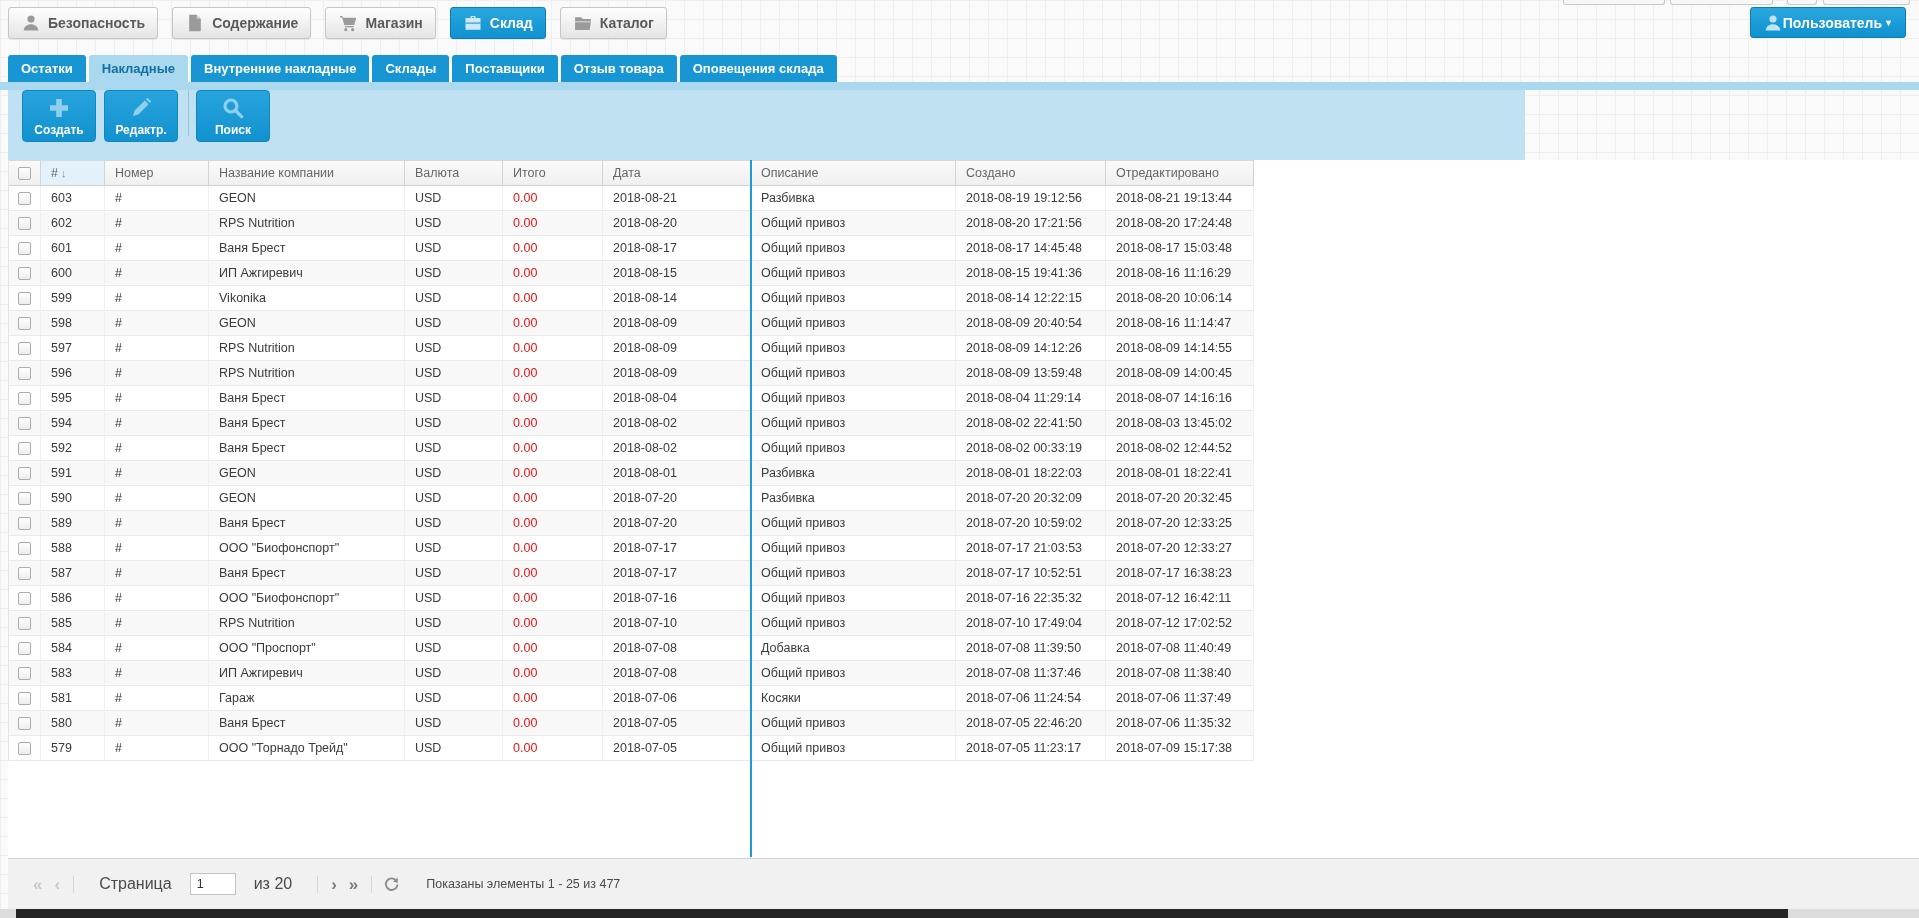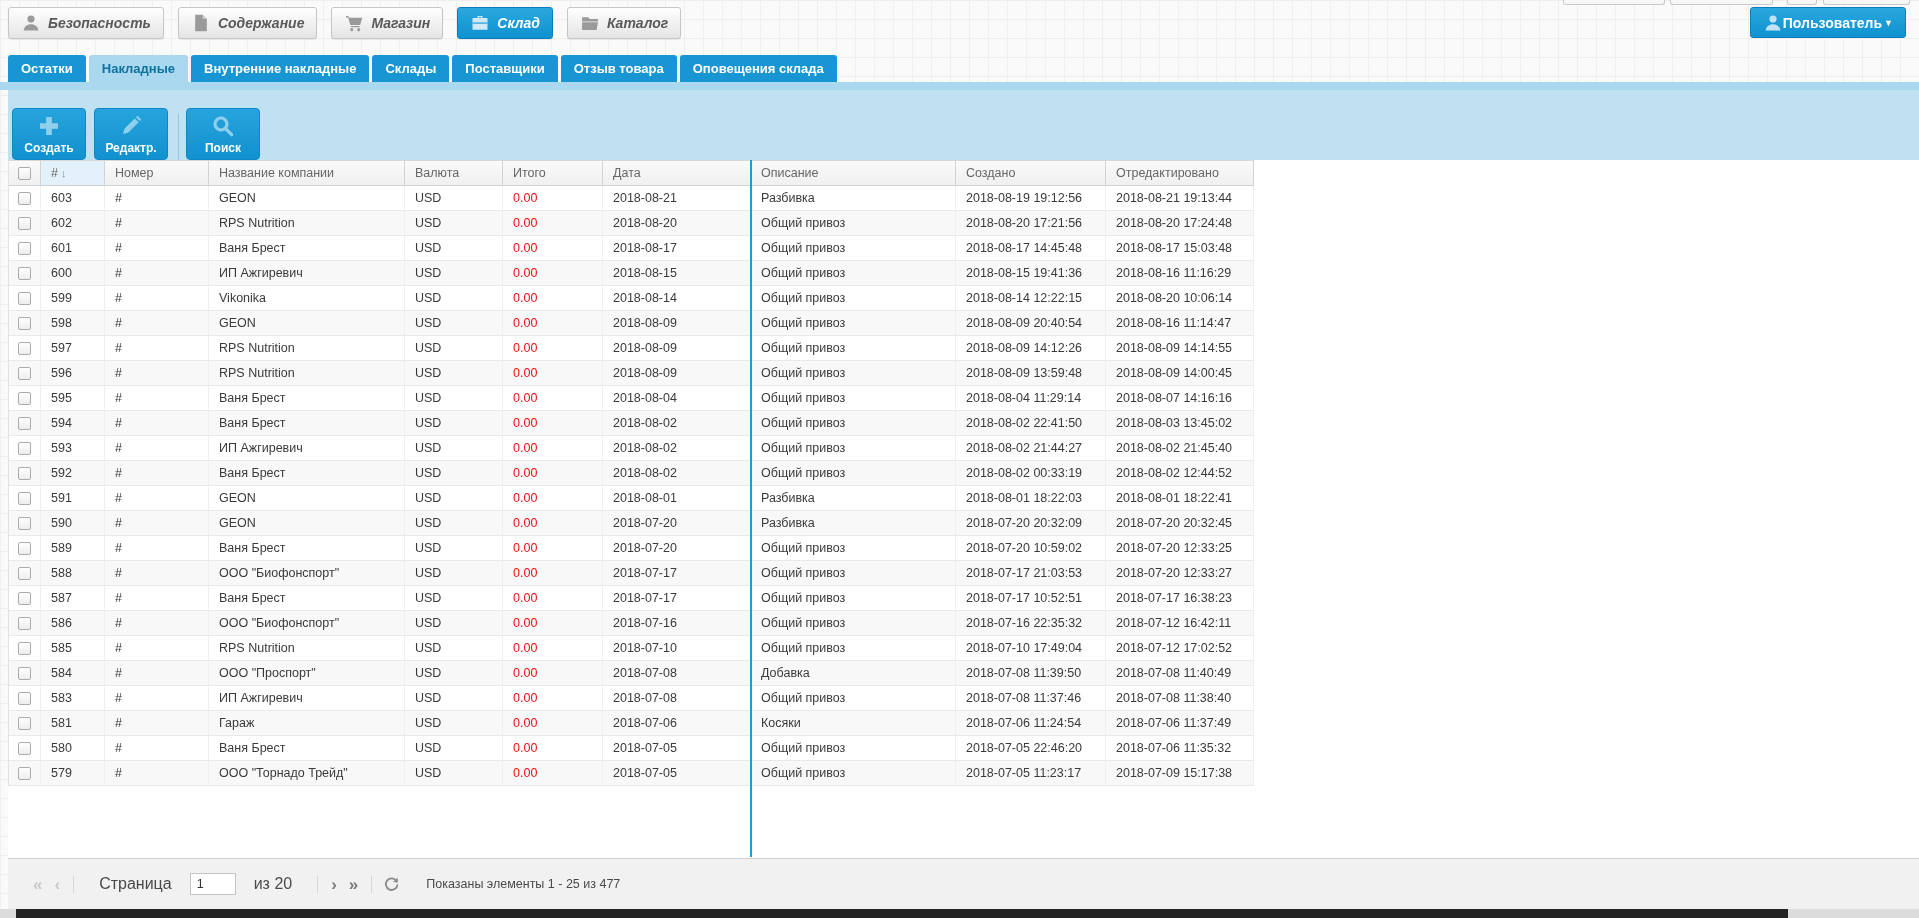--- a/index.html
+++ b/index.html
@@ -6,21 +6,21 @@
   html,body { width:1919px; height:918px; overflow:hidden;
     font-family:"Liberation Sans", sans-serif;
     background-color:#fafafa;
     background-image:linear-gradient(#efefef 1px, transparent 1px),
                      linear-gradient(90deg,#efefef 1px, transparent 1px);
     background-size:19px 19px;
   }
 
   
   #topbar { position:absolute; left:0; top:0; width:1919px; height:48px; }
-  #app-switcher { position:absolute; left:8px; top:7px; display:flex; gap:14px;font-style:italic; }
+  #app-switcher { position:absolute; left:8px; top:7px; display:flex; gap:14px; }
   .app-btn { display:flex; align-items:center; gap:7px; height:32px; padding:0 12px;
     background:linear-gradient(#ffffff,#e4e4e4); border:1px solid #c6c6c6; border-radius:3px;
     color:#5a5a5a; font-size:14px; font-weight:bold; box-shadow:0 1px 1px rgba(0,0,0,.08); cursor:pointer; }
   .app-btn .icon { width:20px; height:20px; color:#9a9a9a; display:flex; align-items:center; }
   .app-btn .icon svg { width:20px; height:20px; }
   .app-btn.active { background:linear-gradient(#2aa7de,#0f92d0); border-color:#0b7cba; color:#ffffff; }
   .app-btn.active .icon { color:#cfe9f7; }
   #user-btn { position:absolute; right:13px; top:7px; height:31px; display:flex; align-items:center; 
     padding:0 12px; background:linear-gradient(#2aa7de,#0f92d0); border:1px solid #0b7cba; border-radius:3px;
     color:#fff; font-size:14px; font-weight:bold; cursor:pointer; }
@@ -32,22 +32,22 @@
 
   
   #tabrow { position:absolute; left:0; top:48px; width:1919px; height:34px; }
   #tabs { position:absolute; left:8px; bottom:0; display:flex; gap:3px; }
   .tab { height:27px; display:flex; align-items:center; padding:0 13px; background:#1896d3;
     color:#ffffff; font-size:13px; font-weight:bold; border-radius:3px 3px 0 0; cursor:pointer; }
   .tab.active { background:#a9d8ef; color:#11719f; }
   #tab-strip { position:absolute; left:0; top:82px; width:1919px; height:8px; background:#a9d8ef; }
 
   
-  #toolbar { position:absolute; left:8px; top:90px; width:1911px; height:70px; background:#bfe1f2;
-    display:flex; align-items:flex-end; padding-left:4px; }
+  #toolbar { position:absolute; left:8px; top:90px; width:1517px; height:70px; background:#bfe1f2;
+    display:flex; align-items:flex-start; padding-left:14px; }
   .tool-btn { width:74px; height:52px; margin-right:8px; background:linear-gradient(#27a4dd,#1191cf);
     border:1px solid #0e87c4; border-radius:4px; display:flex; flex-direction:column; align-items:center;
     justify-content:space-between; padding:5px 0 4px; cursor:pointer; }
   .tool-btn .icon { height:24px; display:flex; align-items:center; }
   .tool-btn .icon svg { width:24px; height:24px; }
   .tool-btn .lbl { color:#fff; font-size:12px; font-weight:bold; }
   .tool-sep { width:1px; height:46px; background:#9dc3d8; margin:0 7px 0 2px; }
 
   
   #content-bg { position:absolute; left:8px; top:160px; width:1911px; height:698px; background:#ffffff; }
@@ -353,32 +353,20 @@
           <td>Ваня Брест</td>
           <td>USD</td>
           <td class="total">0.00</td>
           <td>2018-08-02</td>
           <td>Общий привоз</td>
           <td>2018-08-02 22:41:50</td>
           <td>2018-08-03 13:45:02</td>
         </tr>
         <tr>
           <td class="cb-cell"><span class="checkbox"></span></td>
-          <td>593</td>
-          <td>#</td>
-          <td>ИП Ажгиревич</td>
-          <td>USD</td>
-          <td class="total">0.00</td>
-          <td>2018-08-02</td>
-          <td>Общий привоз</td>
-          <td>2018-08-02 21:44:27</td>
-          <td>2018-08-02 21:45:40</td>
-        </tr>
-        <tr>
-          <td class="cb-cell"><span class="checkbox"></span></td>
           <td>592</td>
           <td>#</td>
           <td>Ваня Брест</td>
           <td>USD</td>
           <td class="total">0.00</td>
           <td>2018-08-02</td>
           <td>Общий привоз</td>
           <td>2018-08-02 00:33:19</td>
           <td>2018-08-02 12:44:52</td>
         </tr>

